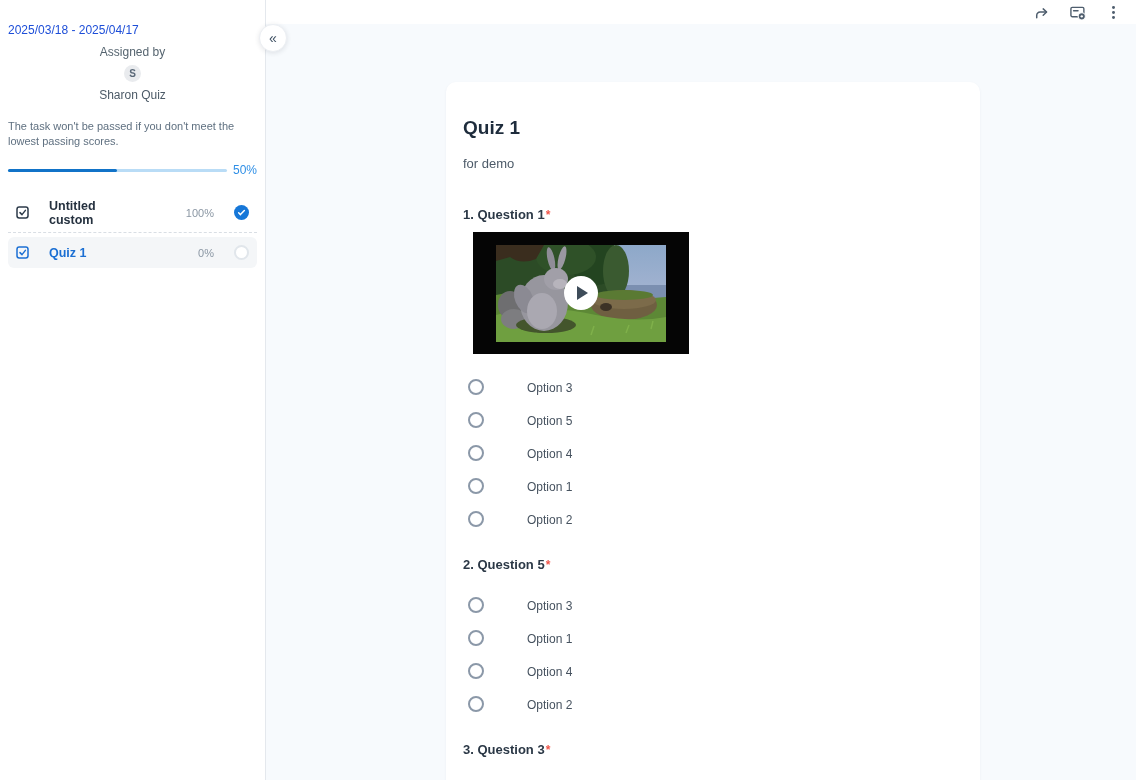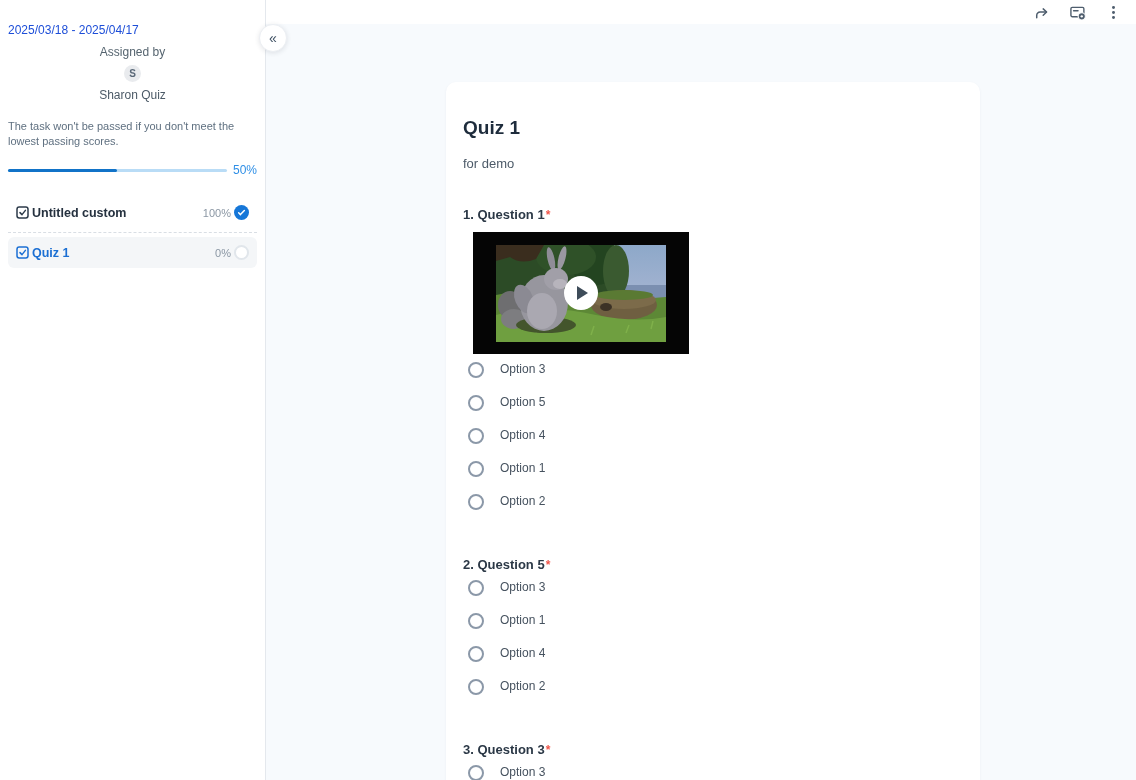--- a/index.html
+++ b/index.html
@@ -30,21 +30,21 @@
   }
   .assignee-name { color: #4c5a67; }
   .side-note { margin-top: 17px; font-size: 11px; line-height: 15px; color: #5f7080; }
   .progress-row { margin-top: 14px; display: flex; align-items: center; gap: 6px; }
   .progress-track { flex: 1; height: 3px; border-radius: 2px; background: #b9dcf6; position: relative; }
   .progress-fill { position: absolute; left: 0; top: 0; bottom: 0; border-radius: 2px; background: #1173c8; }
   .progress-label { font-size: 12px; color: #2f8fe6; min-width: 20px; text-align: right; }
 
   .side-list { margin-top: 20px; }
   .side-item {
-    display: flex; align-items: center; gap: 3px;
+    display: flex; align-items: center; gap: 20px;
     height: 31px; padding: 0 8px; border-radius: 6px;
     cursor: pointer;
   }
   .side-item .task-icon { color: #2c3a49; display: flex; }
   .side-item-label { flex: 1; font-size: 12.5px; font-weight: 700; color: #25313f; }
   .side-item-percent { font-size: 11px; color: #8b97a4; margin-left: 44px; }
   .side-item.selected { background: #f4f6f8; }
   .side-item.selected .side-item-label,
   .side-item.selected .task-icon { color: #1b6fd3; }
   .side-sep { border-top: 1px dashed #d9dee4; margin: 4px 0; }
@@ -84,21 +84,21 @@
     box-shadow: 0 1px 3px rgba(16,40,70,0.05);
     padding: 35px 17px 40px 17px;
   }
   .quiz-title { font-size: 19px; font-weight: 700; color: #1e2c3c; }
   .quiz-subtitle { margin-top: 17px; font-size: 13px; color: #4c5a68; }
   .questions { margin-top: 36px; }
   .question + .question { margin-top: 30px; }
   .q-title { font-size: 13px; font-weight: 700; color: #2b3846; }
   .q-star { color: #f0564a; font-size: 12px; margin-left: 1px; }
   .q-options { margin-top: 8px; }
-  .option { display: flex; align-items: flex-start; height: 33px; padding-left: 5px; cursor: pointer; }
+  .option { display: flex; align-items: flex-end; height: 33px; padding-left: 5px; cursor: pointer; gap: 27px; }
   .radio {
     width: 16px; height: 16px; border-radius: 50%;
     border: 2px solid #8b98a8; background: #fff; flex: none;
   }
   .option-label { margin-left: 16px; font-size: 12px; color: #46525f; }
 
   
   .q-video {
     margin: 10px 0 8px 10px;
     width: 216px; height: 122px; background: #050505;

